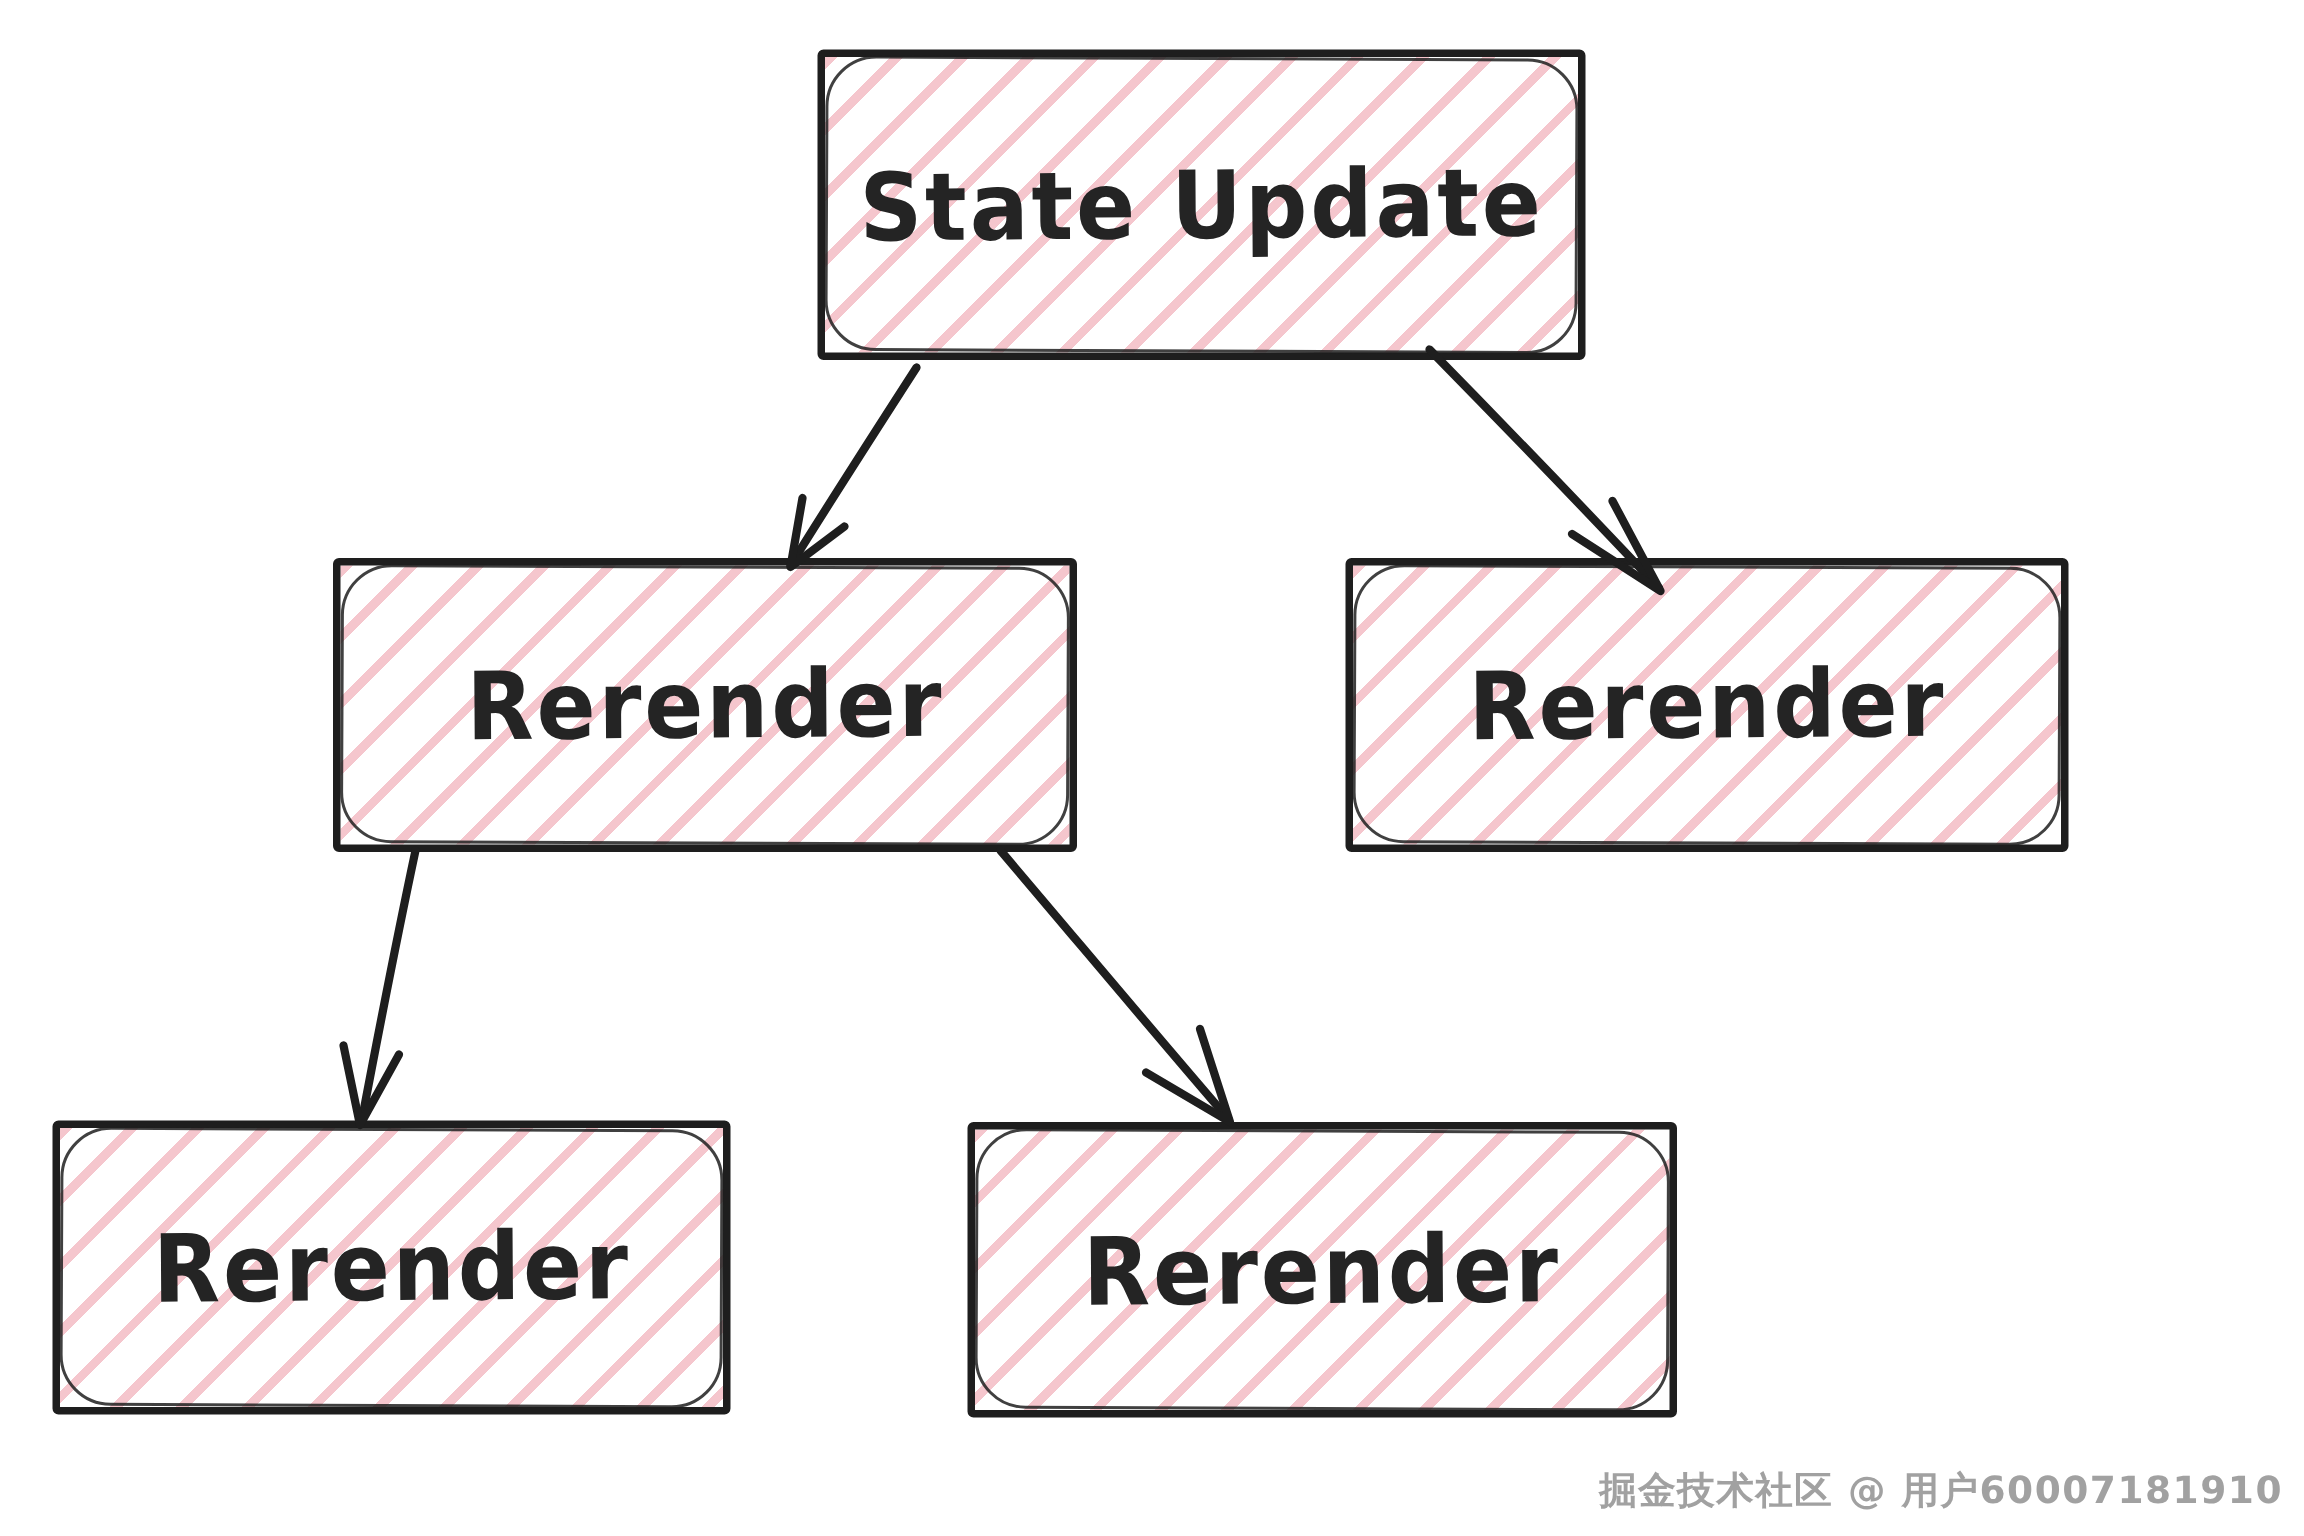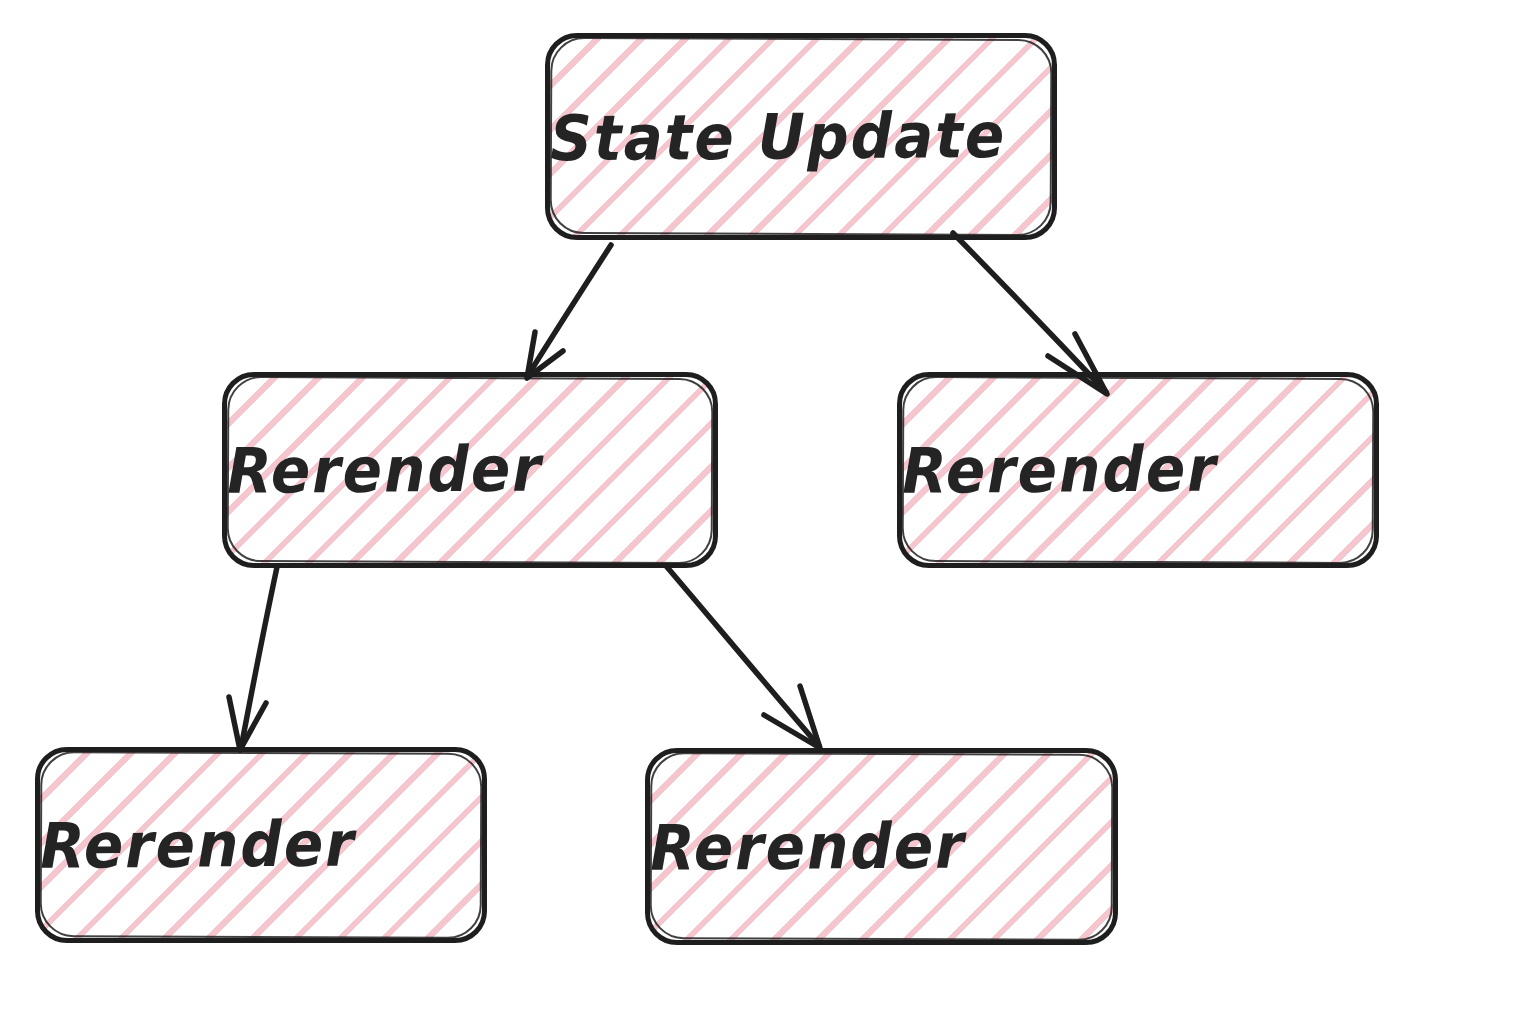--- a/index.html
+++ b/index.html
@@ -16,30 +16,30 @@
     height: 1024px;
     background: var(--bg);
     overflow: hidden;
     font-family: "DejaVu Sans", sans-serif;
   }
   
   .node {
     position: absolute;
     display: flex;
     align-items: center;
+    justify-content: center;
     border: 5px solid var(--stroke);
-    border-radius: 32px;
+    border-radius: 4px;
     background-color: var(--bg);
     background-image: repeating-linear-gradient(
       135deg,
       var(--hatch) 0 6px,
       transparent 6px 31px
     );
     z-index: 2;
-    font-style: italic;
   }
   
   .node::after {
     content: "";
     position: absolute;
     inset: 0px;
     border: 2.5px solid rgba(30,30,30,0.85);
     border-radius: 34px;
     transform: rotate(0.25deg);
     pointer-events: none;
@@ -124,14 +124,15 @@
   </div>
 
   <div class="node" id="node-rerender-3">
     <span class="node-label">Rerender</span>
   </div>
 
   <div class="node" id="node-rerender-4">
     <span class="node-label">Rerender</span>
   </div>
 
+  <div class="watermark">掘金技术社区 @ 用户60007181910</div>
 
 </div>
 
 </body></html>

